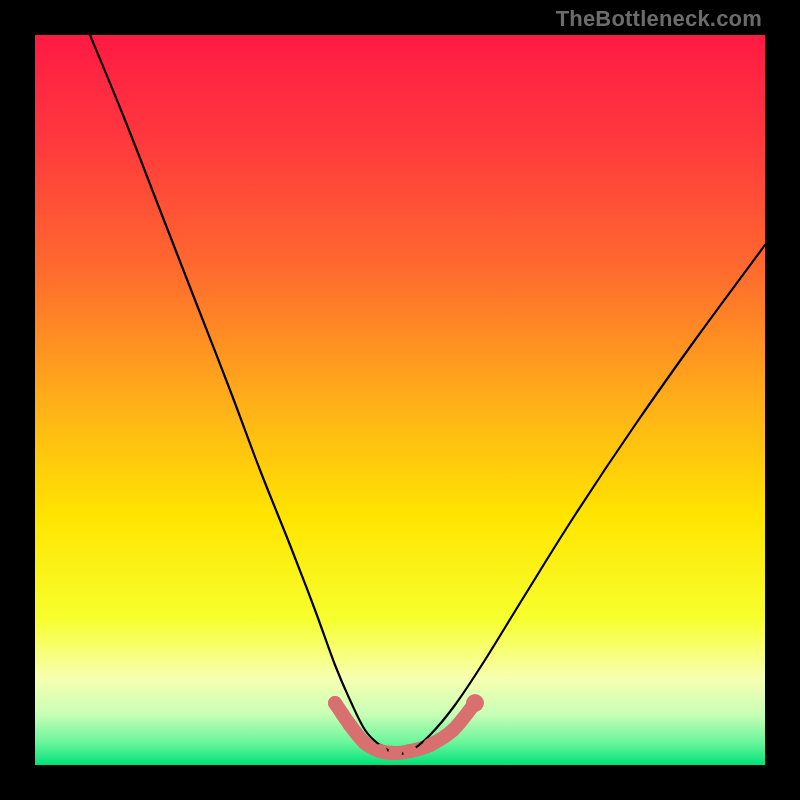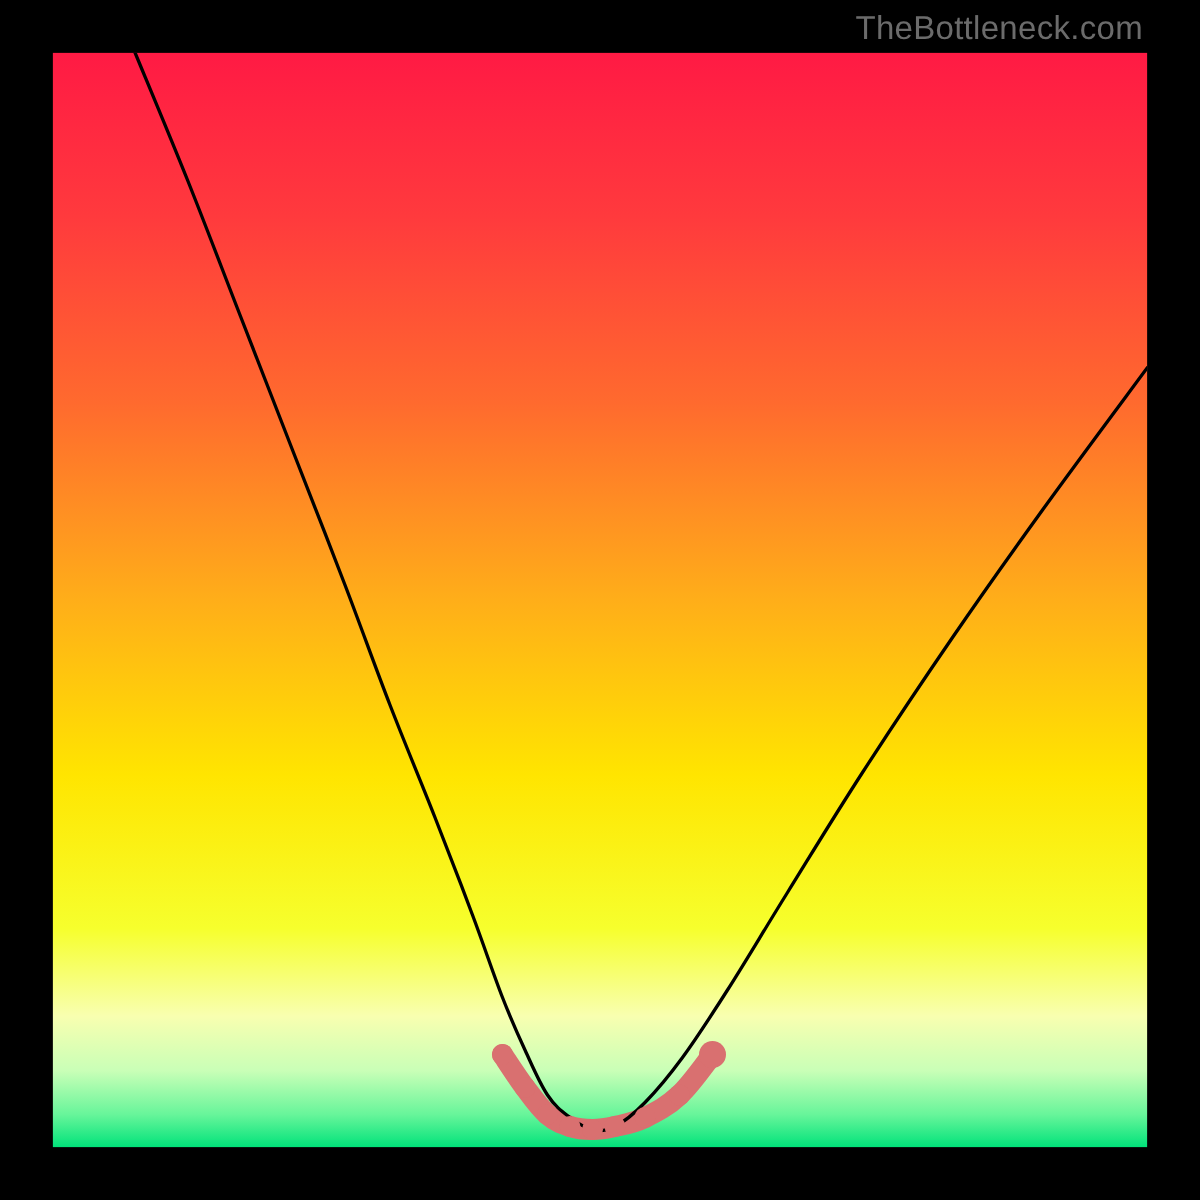--- a/index.html
+++ b/index.html
@@ -28,21 +28,21 @@
   .gradient {
     position: absolute;
     inset: 0;
   }
   .watermark {
     position: absolute;
     top: 6px;
     right: 38px;
     color: #6b6b6b;
     font-size: 22px;
-    font-weight: 400;
+    font-weight: 700;
     letter-spacing: 0.2px;
     user-select: none;
   }
   svg.curve-layer {
     position: absolute;
     inset: 0;
     width: 100%;
     height: 100%;
   }
   .curve-path {

